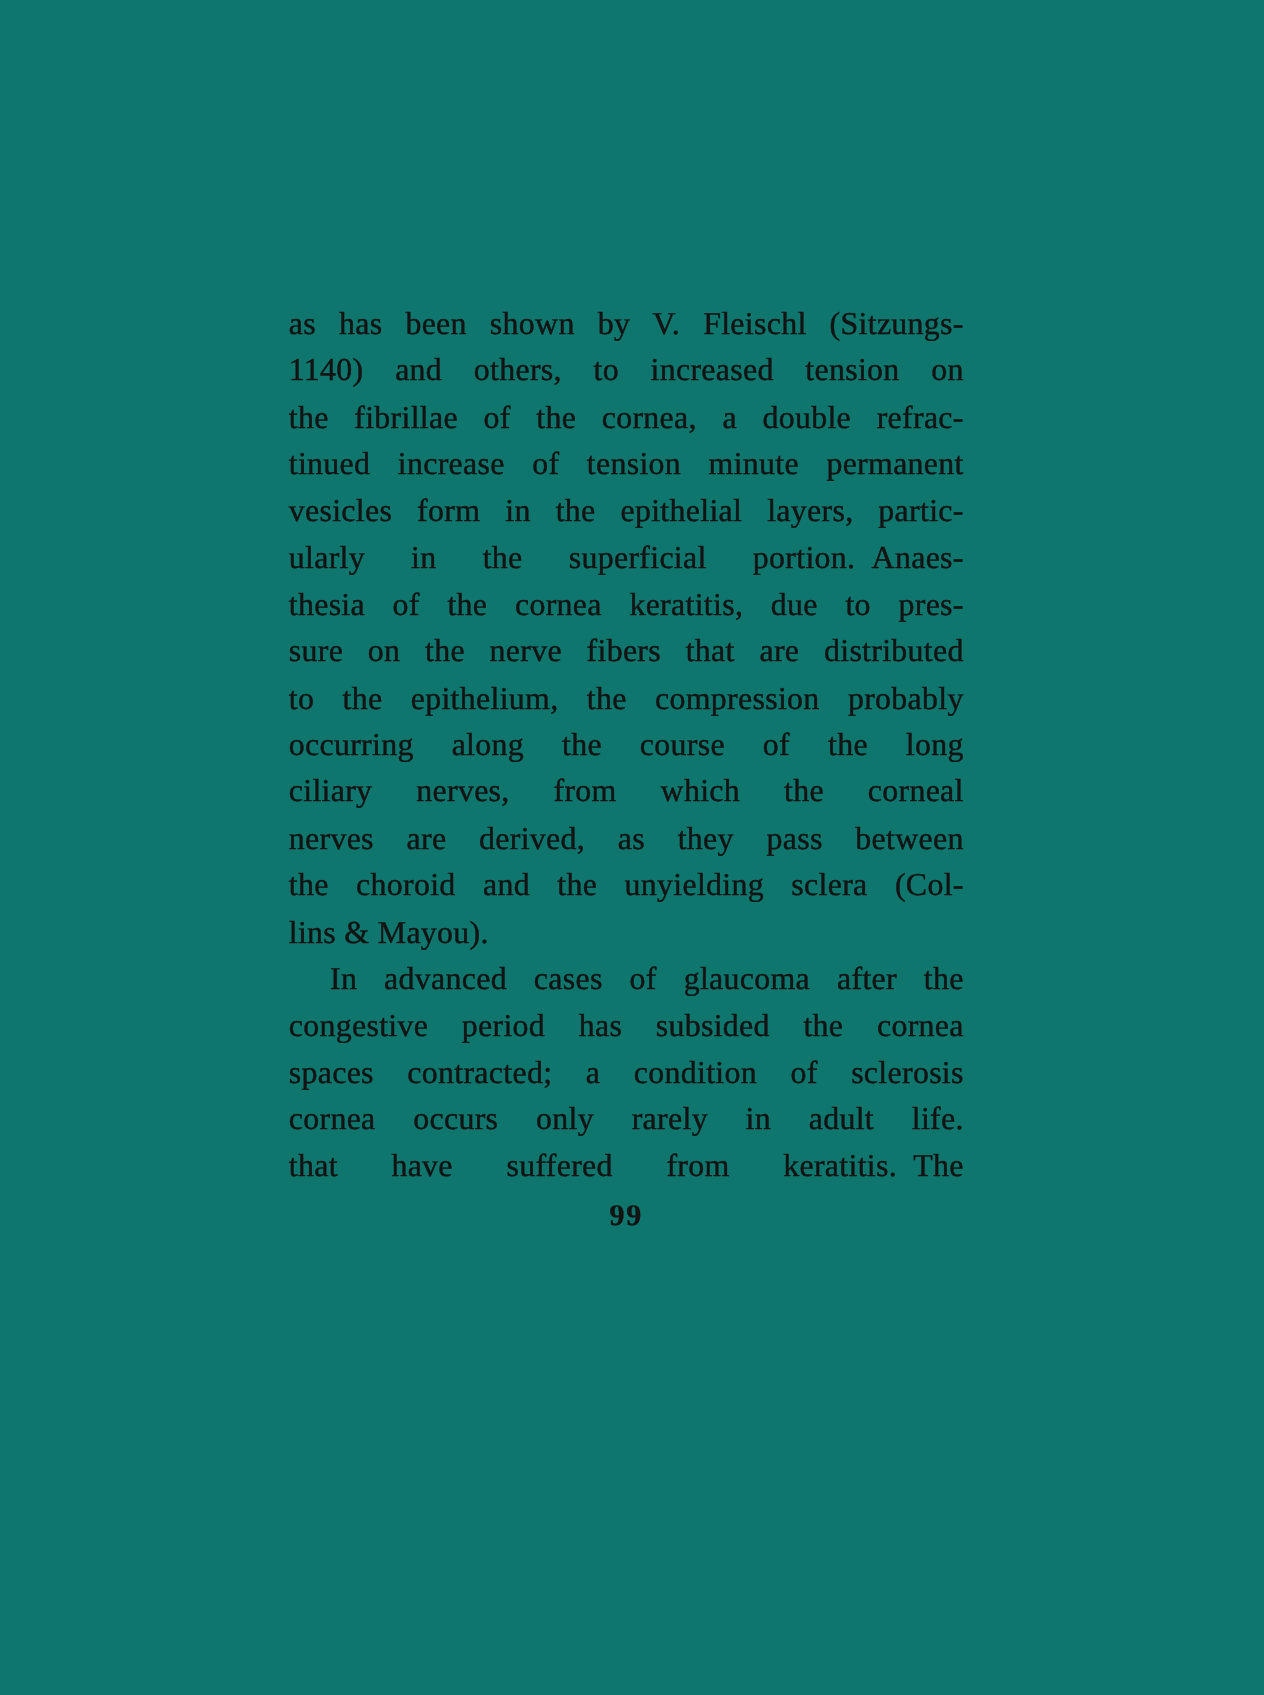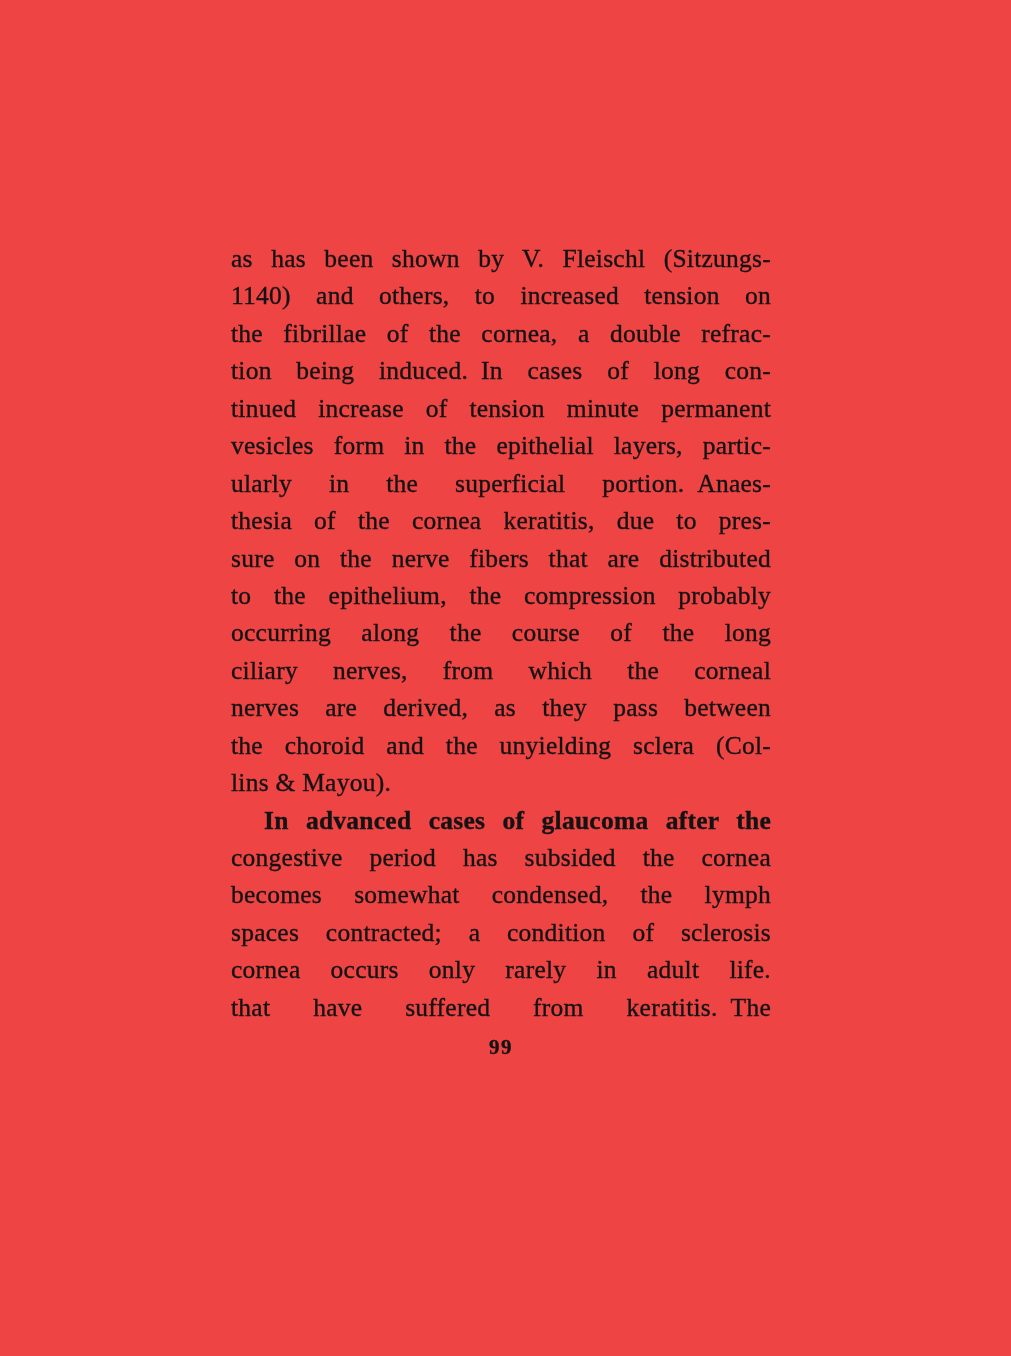--- a/index.html
+++ b/index.html
@@ -4,21 +4,21 @@
 <style>
   html, body {
     margin: 0;
     padding: 0;
     background: #ffffff;
   }
   .scan-page {
     position: relative;
     width: 1011px;
     height: 1356px;
-    background: #ef4444;
+    background: #0f766e;
     overflow: hidden;
     font-family: "Liberation Serif", "DejaVu Serif", serif;
     color: #131313;
   }
   .text-block {
     position: absolute;
     left: 231px;
     top: 240px;
     width: 540px;
   }
@@ -30,55 +30,52 @@
     text-align: justify;
     text-align-last: justify;
     letter-spacing: 0.25px;
     -webkit-text-stroke: 0.35px currentColor;
   }
   .line.end {
     text-align-last: left;
   }
   .line.indent {
     padding-left: 33px;
-    font-weight: bold;
   }
   .page-number {
     margin-top: 9px;
     text-align: center;
-    font-size: 21px;
+    font-size: 24px;
     font-weight: bold;
     letter-spacing: 1.5px;
     -webkit-text-stroke: 0.3px currentColor;
   }
 </style>
 </head>
 <body>
 
 <div class="scan-page">
   <div class="text-block">
 
     <div class="line">as has been shown by V. Fleischl (Sitzungs-</div>
     <div class="line">1140) and others, to increased tension on</div>
     <div class="line">the fibrillae of the cornea, a double refrac-</div>
-    <div class="line">tion being induced. In cases of long con-</div>
     <div class="line">tinued increase of tension minute permanent</div>
     <div class="line">vesicles form in the epithelial layers, partic-</div>
     <div class="line">ularly in the superficial portion. Anaes-</div>
     <div class="line">thesia of the cornea keratitis, due to pres-</div>
     <div class="line">sure on the nerve fibers that are distributed</div>
     <div class="line">to the epithelium, the compression probably</div>
     <div class="line">occurring along the course of the long</div>
     <div class="line">ciliary nerves, from which the corneal</div>
     <div class="line">nerves are derived, as they pass between</div>
     <div class="line">the choroid and the unyielding sclera (Col-</div>
     <div class="line end">lins &amp; Mayou).</div>
 
     <div class="line indent">In advanced cases of glaucoma after the</div>
     <div class="line">congestive period has subsided the cornea</div>
-    <div class="line">becomes somewhat condensed, the lymph</div>
     <div class="line">spaces contracted; a condition of sclerosis</div>
     <div class="line">cornea occurs only rarely in adult life.</div>
     <div class="line">that have suffered from keratitis. The</div>
 
     <div class="page-number">99</div>
   </div>
 </div>
 
 </body></html>

